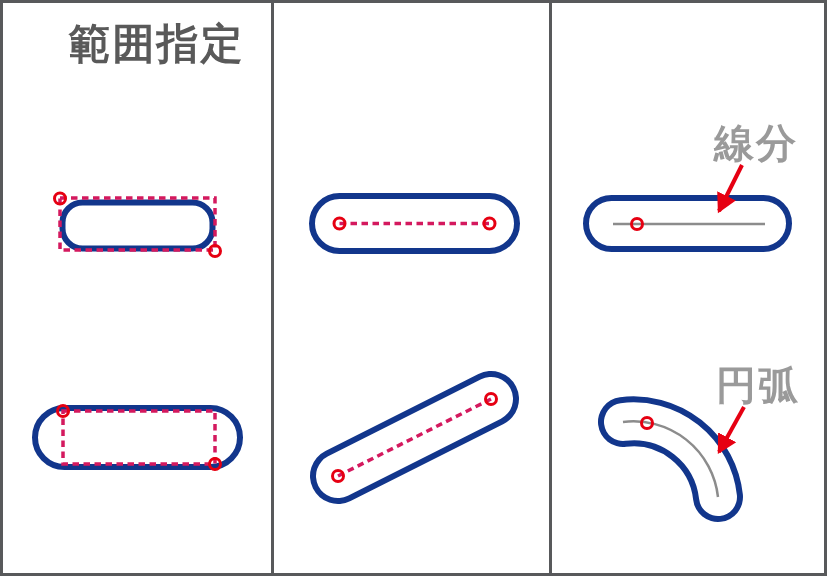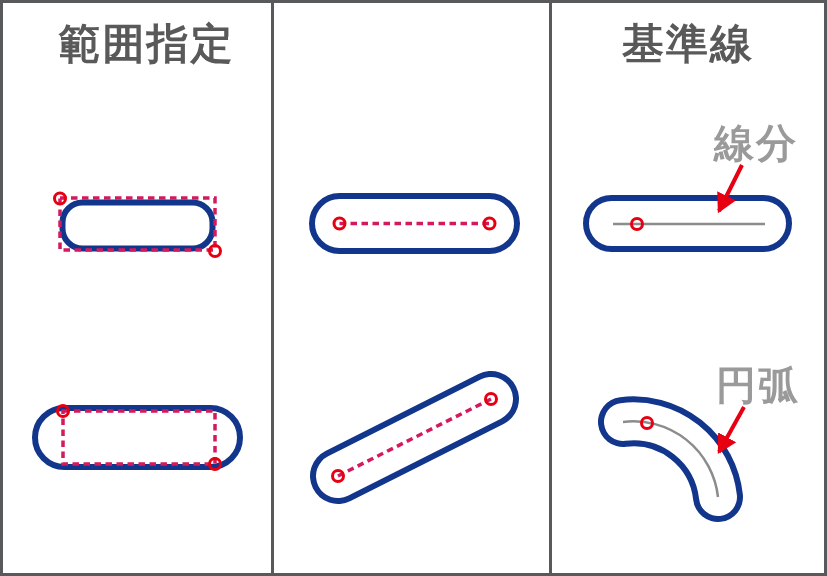--- a/index.html
+++ b/index.html
@@ -34,21 +34,21 @@
   .panel-title {
     position: absolute;
     top: 16px;
     text-align: center;
     font-size: 42px;
     font-weight: bold;
     color: var(--titleGray);
     letter-spacing: 2px;
     white-space: nowrap;
   }
-  .panel-title.t1 { left: 3px;   width: 287px; }
+  .panel-title.t1 { left: 13px;   width: 287px; }
   .panel-title.t2 { left: 274px; width: 275px; }
   .panel-title.t3 { left: 552px; width: 272px; }
   .anno-label {
     position: absolute;
     width: 120px;
     text-align: center;
     font-size: 40px;
     font-weight: bold;
     color: var(--labelGray);
     letter-spacing: 2px;
@@ -121,18 +121,17 @@
       <path class="gray-line" d="M623,422 A85,85 0 0 1 718,497"></path>
       <circle class="marker-ring" cx="647" cy="423" r="5.5"></circle>
       <line class="arrow-line" x1="744" y1="407" x2="719" y2="452" marker-end="url(#arrowhead)"></line>
     </g>
   </svg>
 
   <div class="divider d1"></div>
   <div class="divider d2"></div>
 
   <div class="panel-title t1">範囲指定</div>
-  <div class="panel-title t3">基準線</div>
 
   <div class="anno-label arc">円弧</div>
   <div class="anno-label seg">線分</div>
 
 </div>
 
 </body></html>

